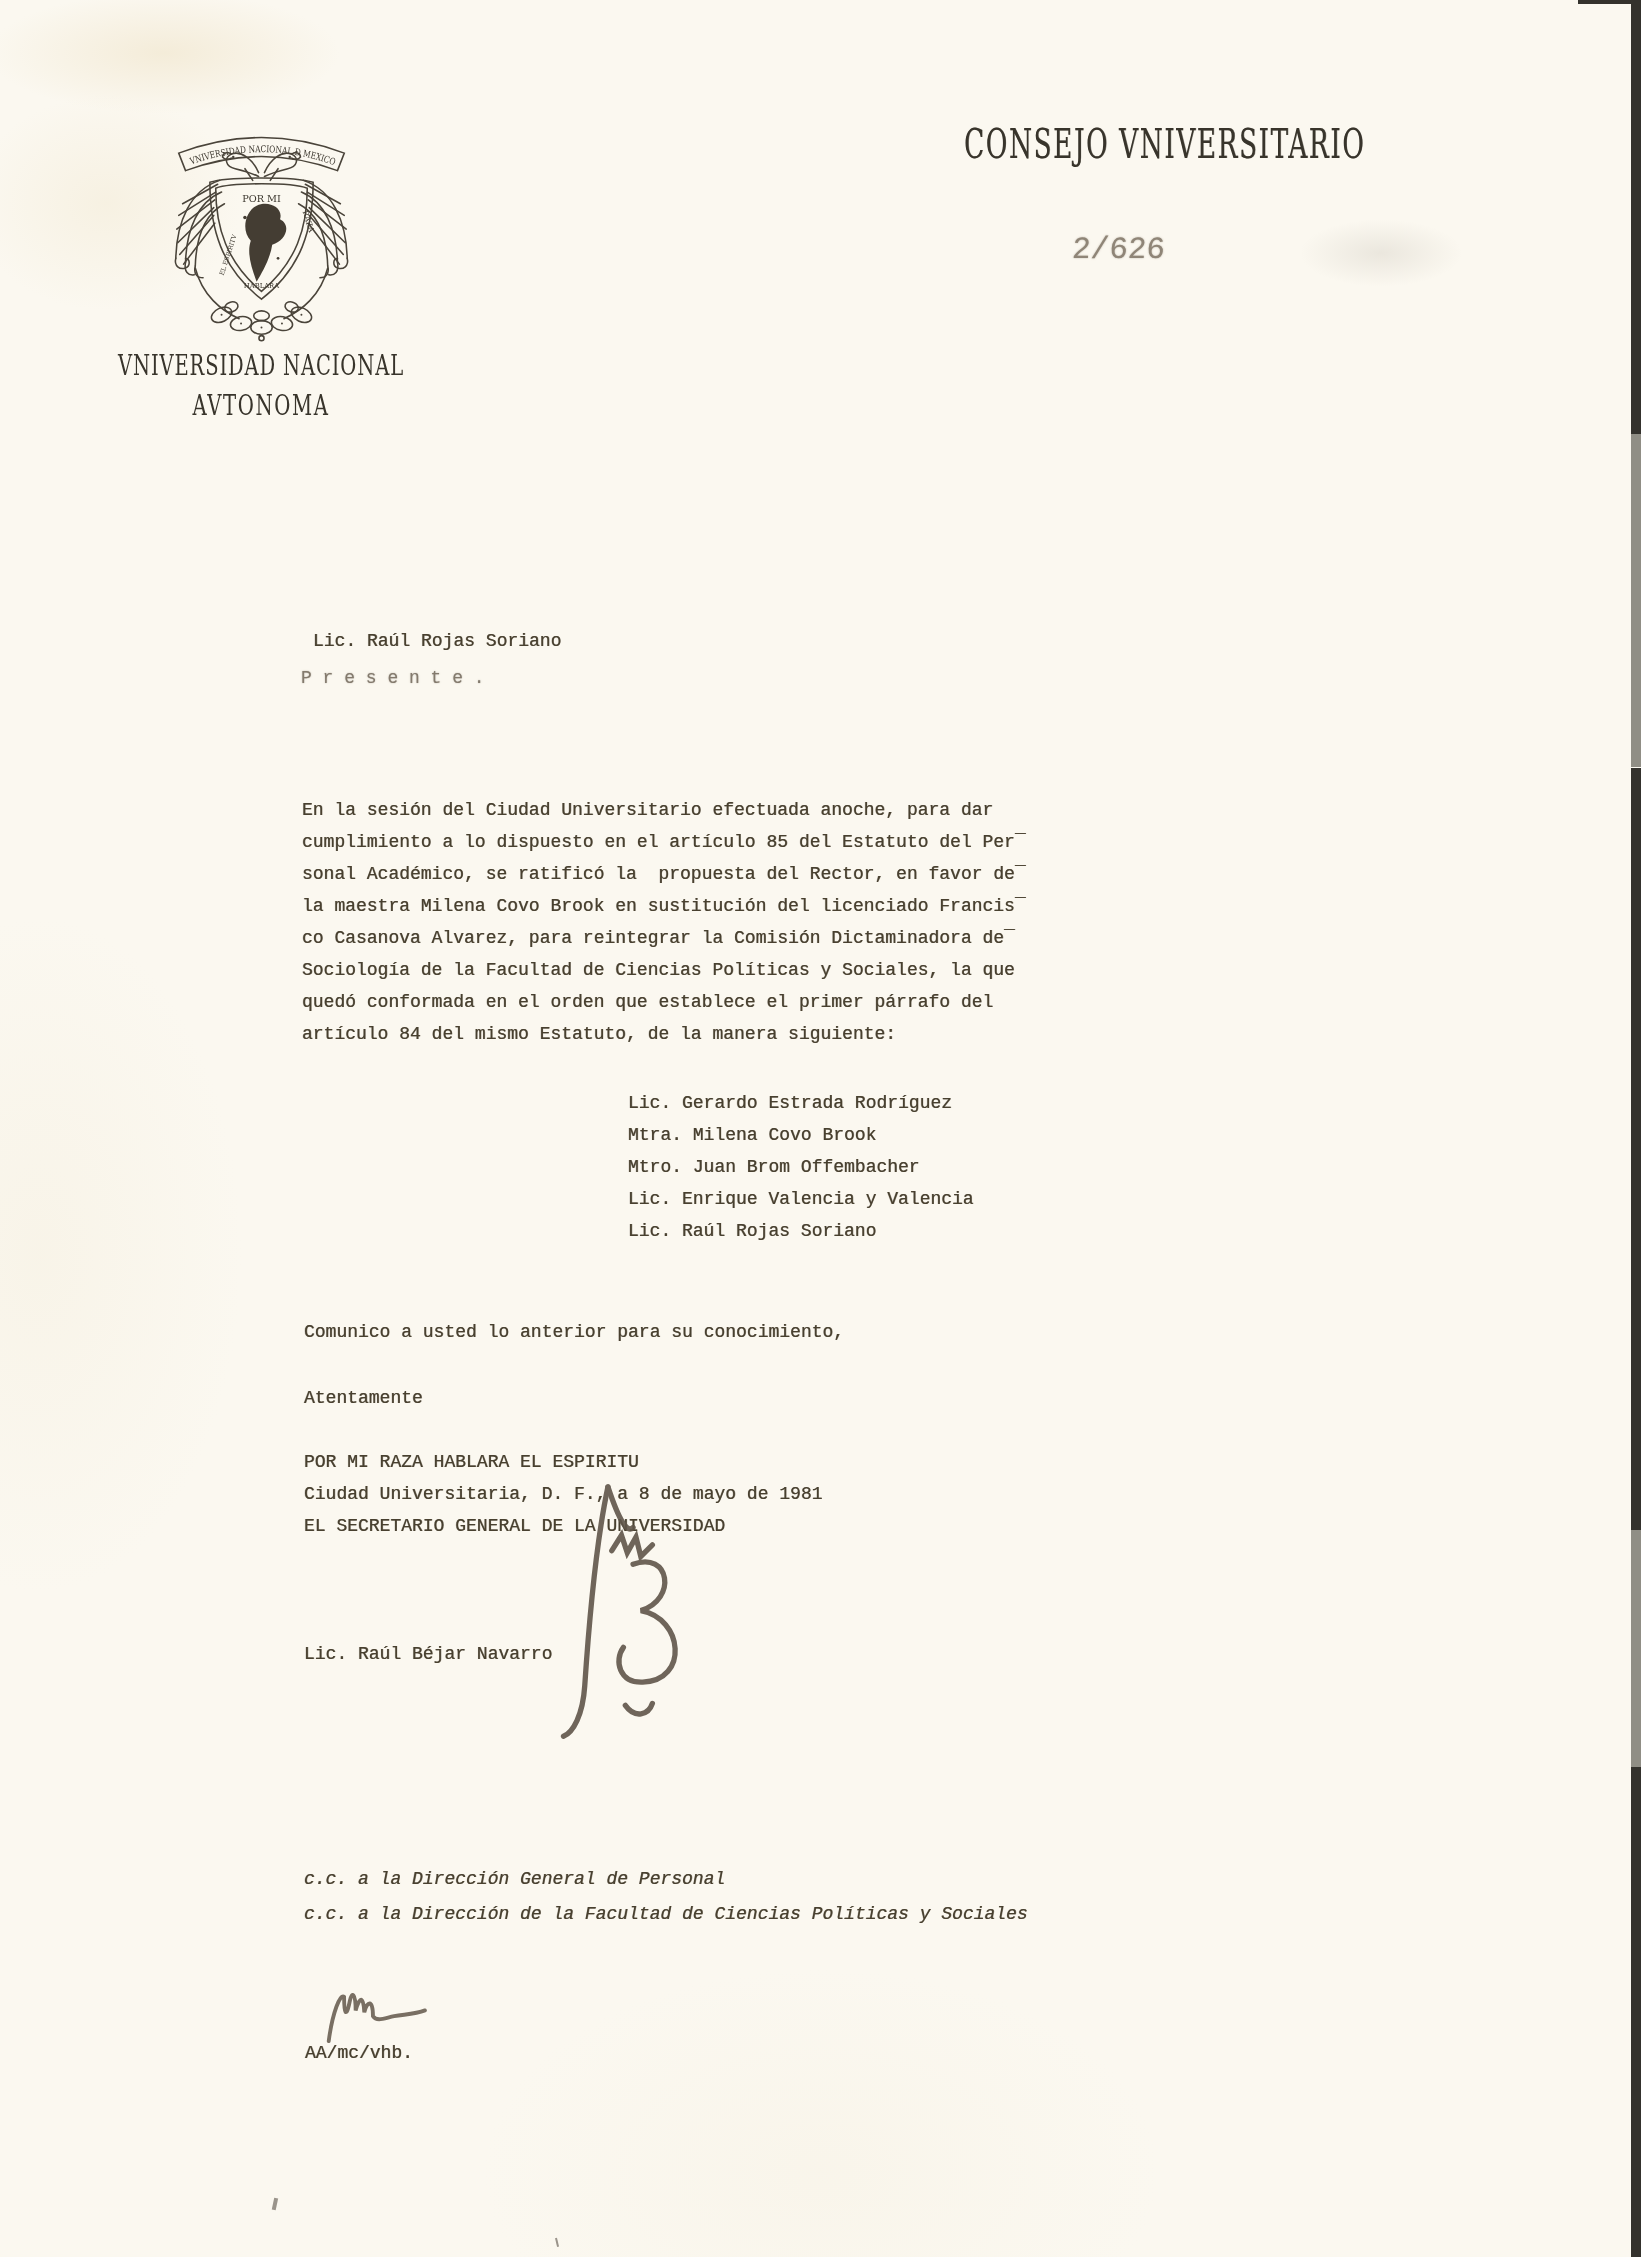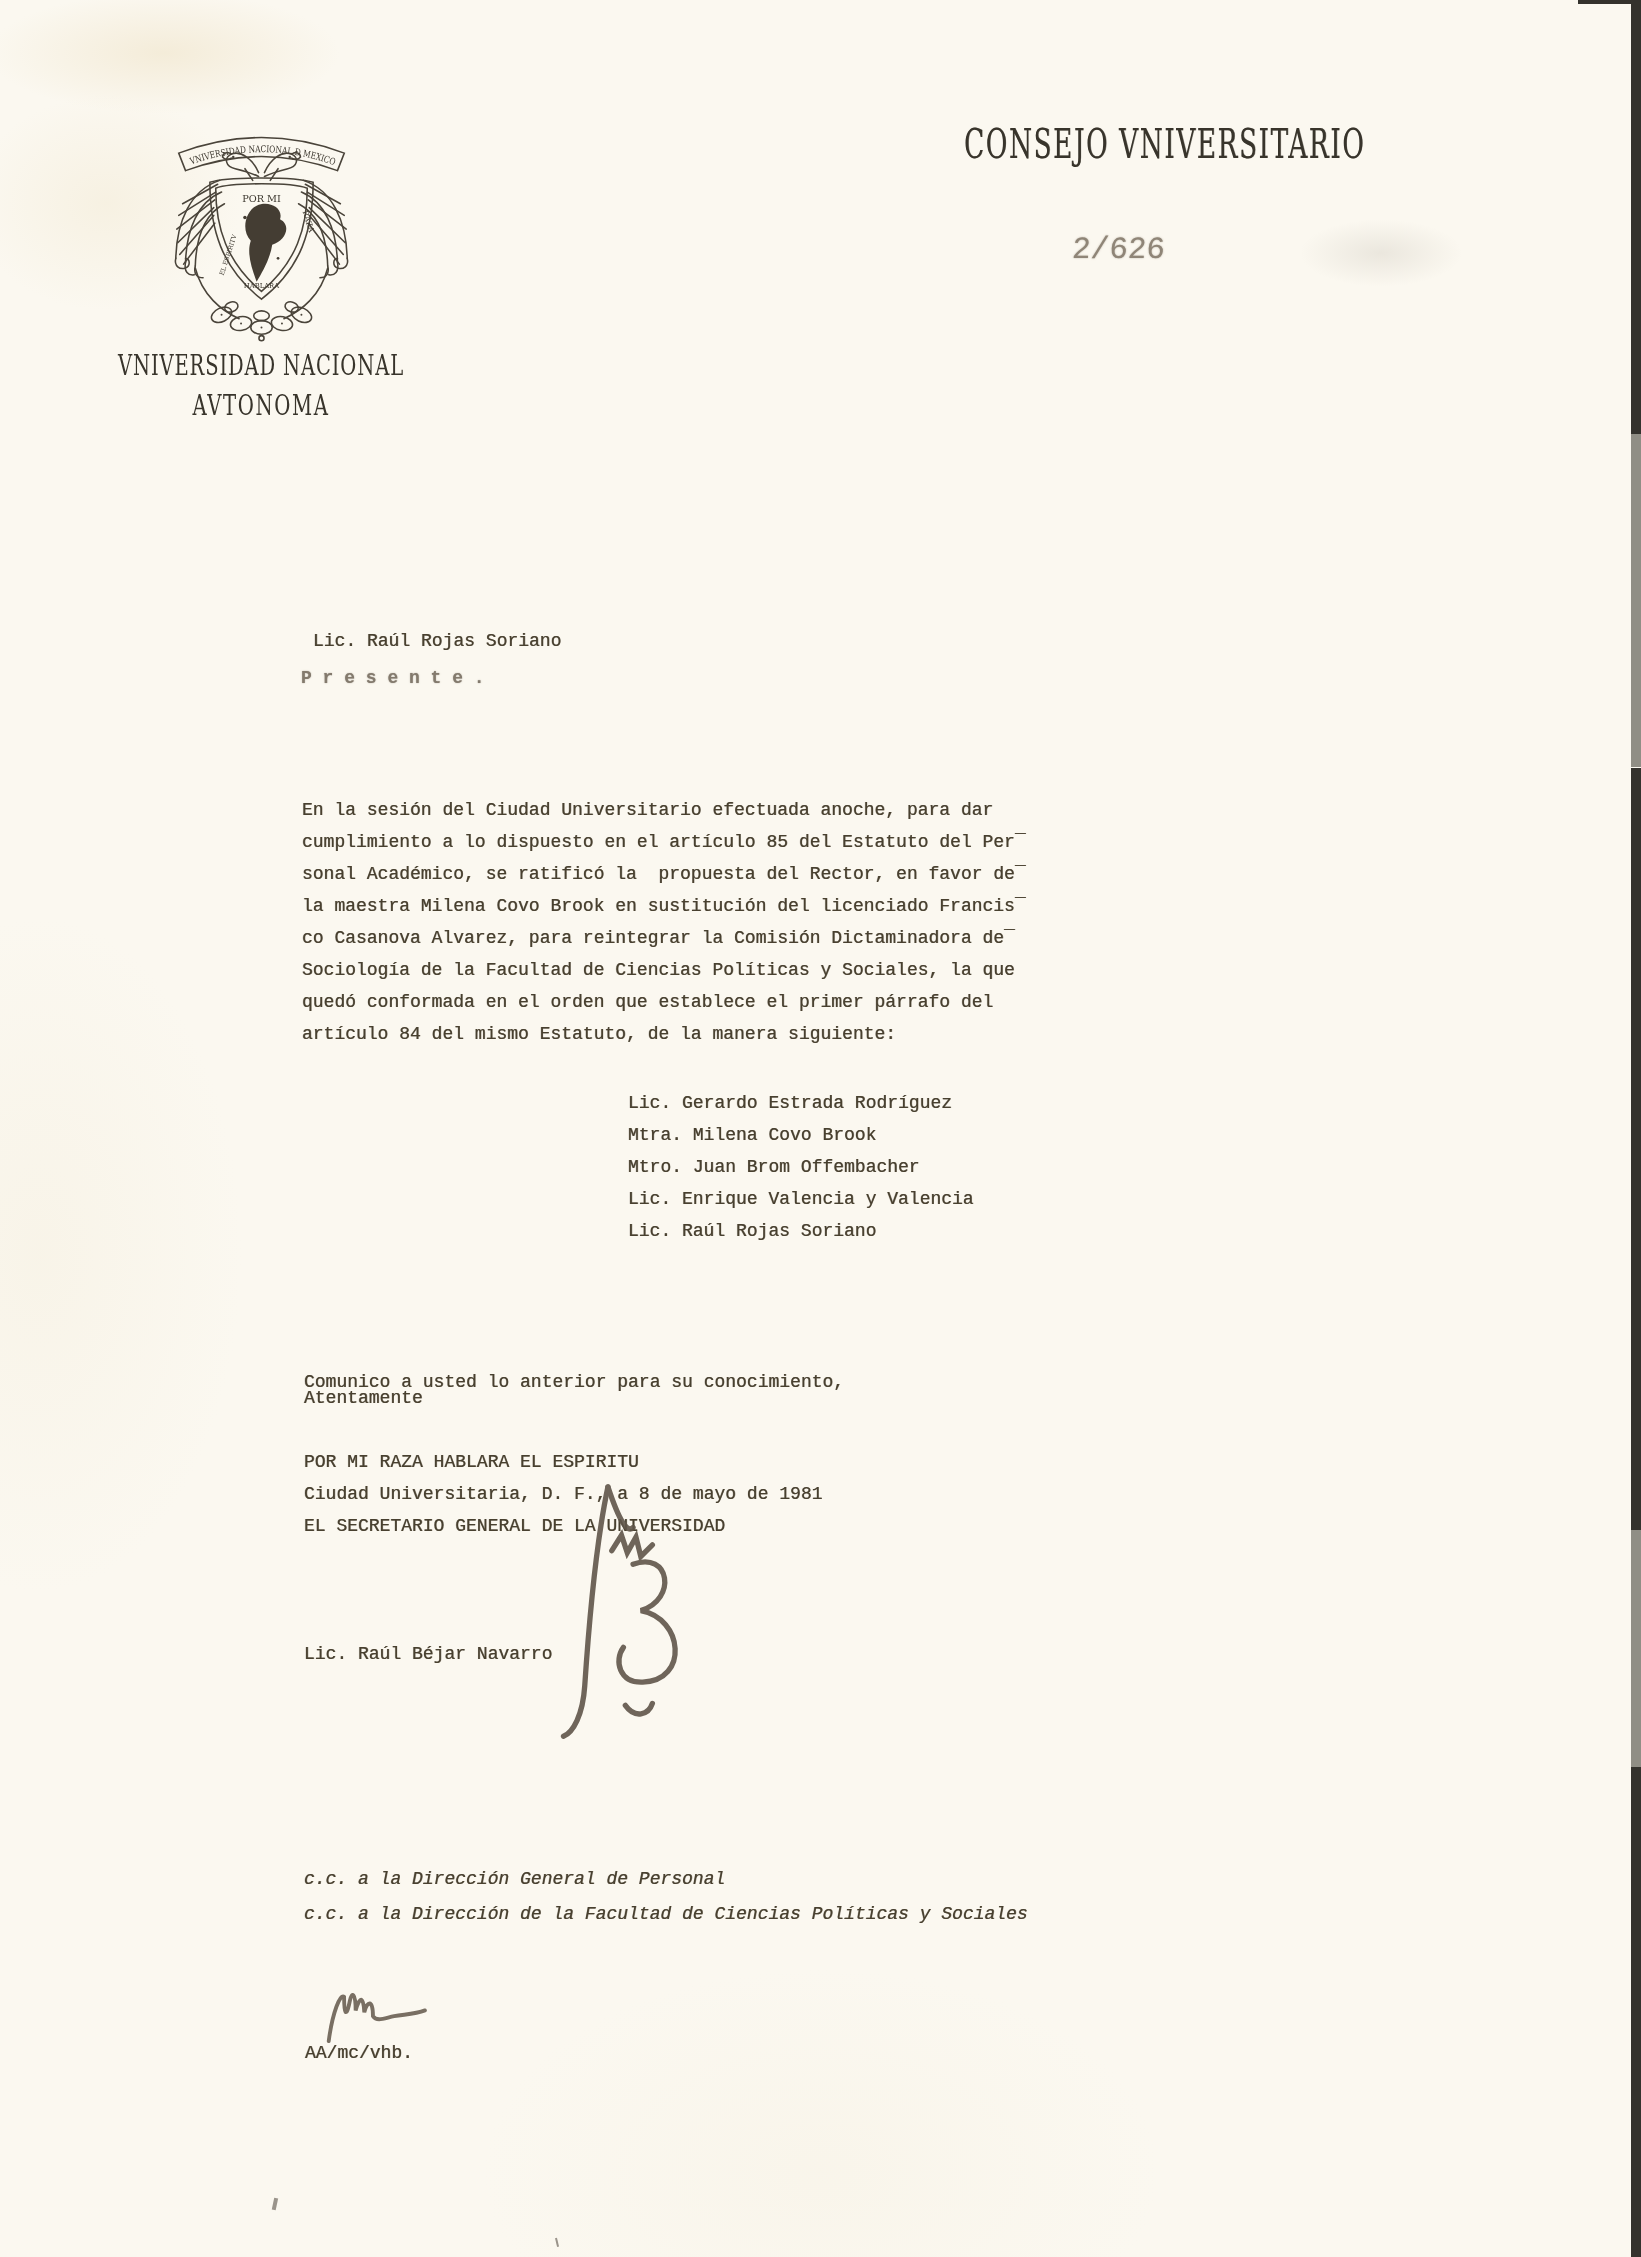--- a/index.html
+++ b/index.html
@@ -49,24 +49,24 @@
     transform:scale(0.82,1.15);transform-origin:center top;
   }
   .folio{
     left:1072px;top:234px;
     font-size:31px;
     color:#8f8577;
     transform:skewX(-4deg);
     text-shadow:0 0 1.9px rgba(143,133,119,0.6);
   }
   .recipient-name{left:313px;top:625px;}
-  .salutation{left:301px;top:662px;color:#837a6d;font-weight:bold;text-shadow:0 0 1.4px rgba(131,122,109,0.7);}
+  .salutation{left:301px;top:662px;color:#837a6d;font-weight:normal;text-shadow:0 0 1.4px rgba(131,122,109,0.7);}
   .body-paragraph{left:302px;top:794px;}
   .members{left:628px;top:1087px;}
-  .notice{left:304px;top:1366px;text-align:right;}
+  .notice{left:304px;top:1316px;text-align:right;}
   .farewell{left:304px;top:1382px;}
   .motto-line{left:304px;top:1446px;}
   .dateline{left:304px;top:1478px;}
   .signer-title{left:304px;top:1510px;}
   .signer-name{left:304px;top:1638px;}
   .cc-block{left:304px;top:1862px;font-style:italic;}
   .cc-block .mono-line{line-height:35px;}
   .initials{left:305px;top:2037px;}
   .edge{background:#34322d;}
   .edge-gray{background:#908e85;}

